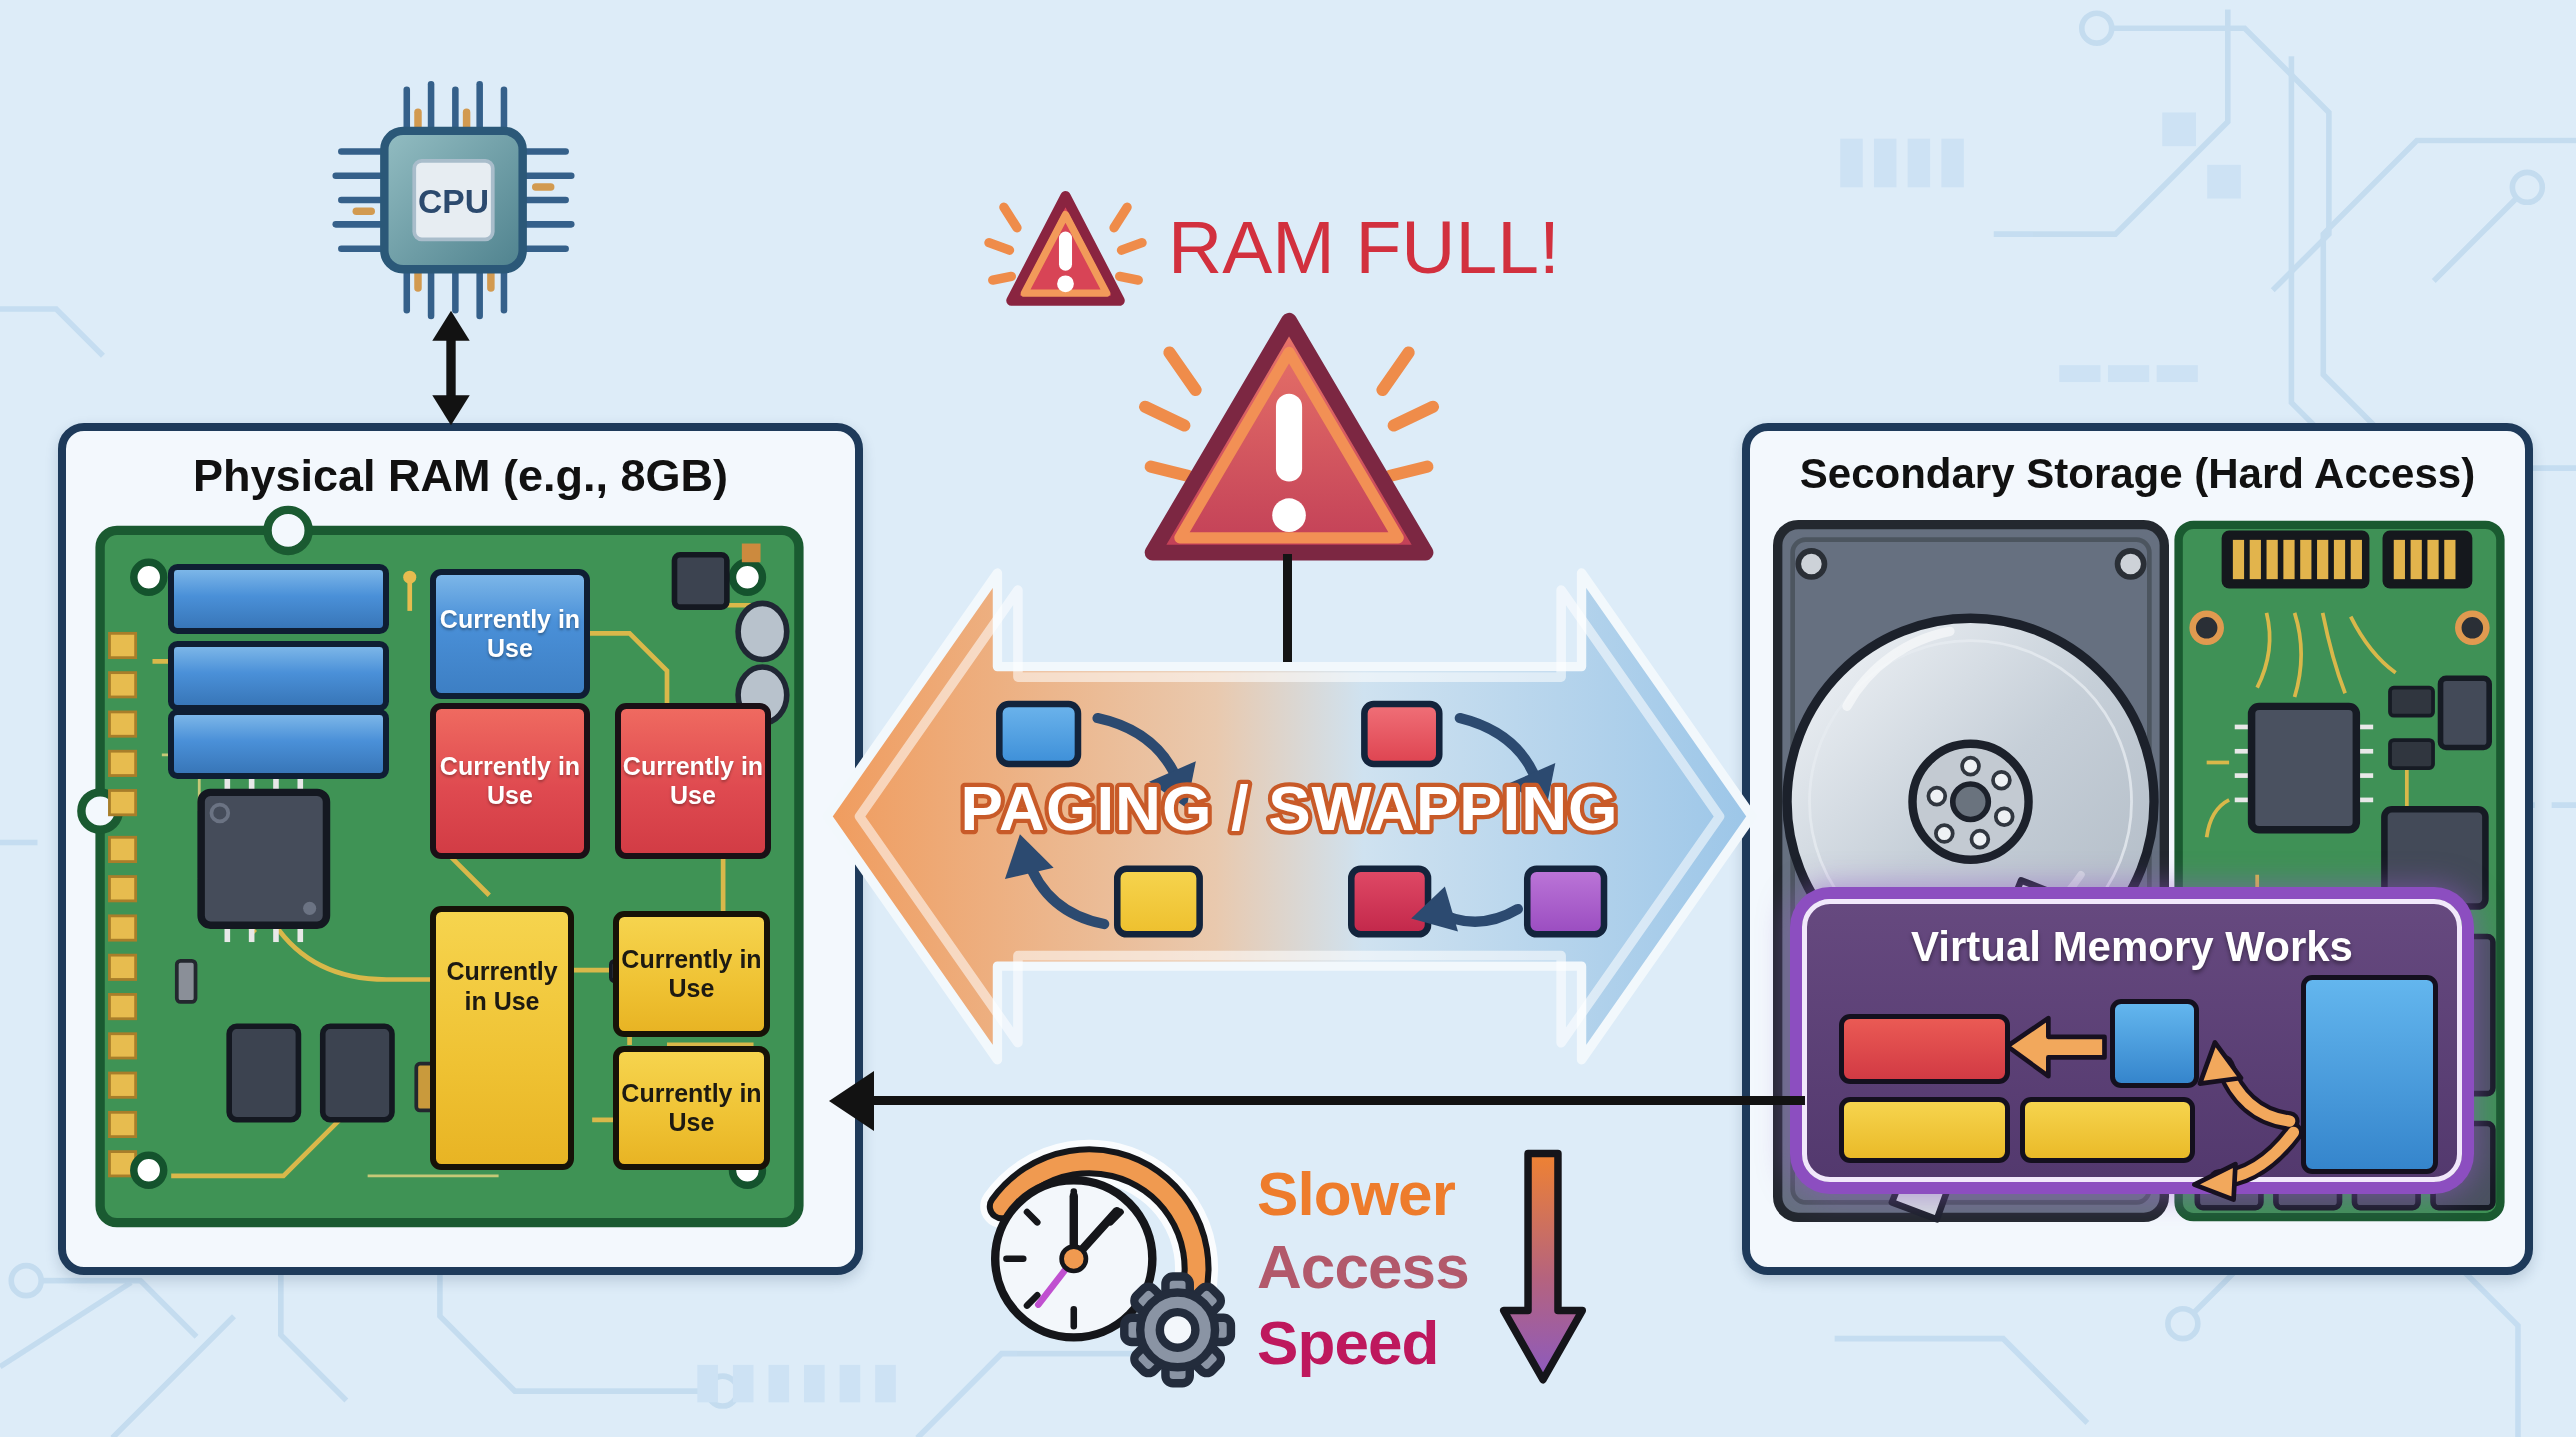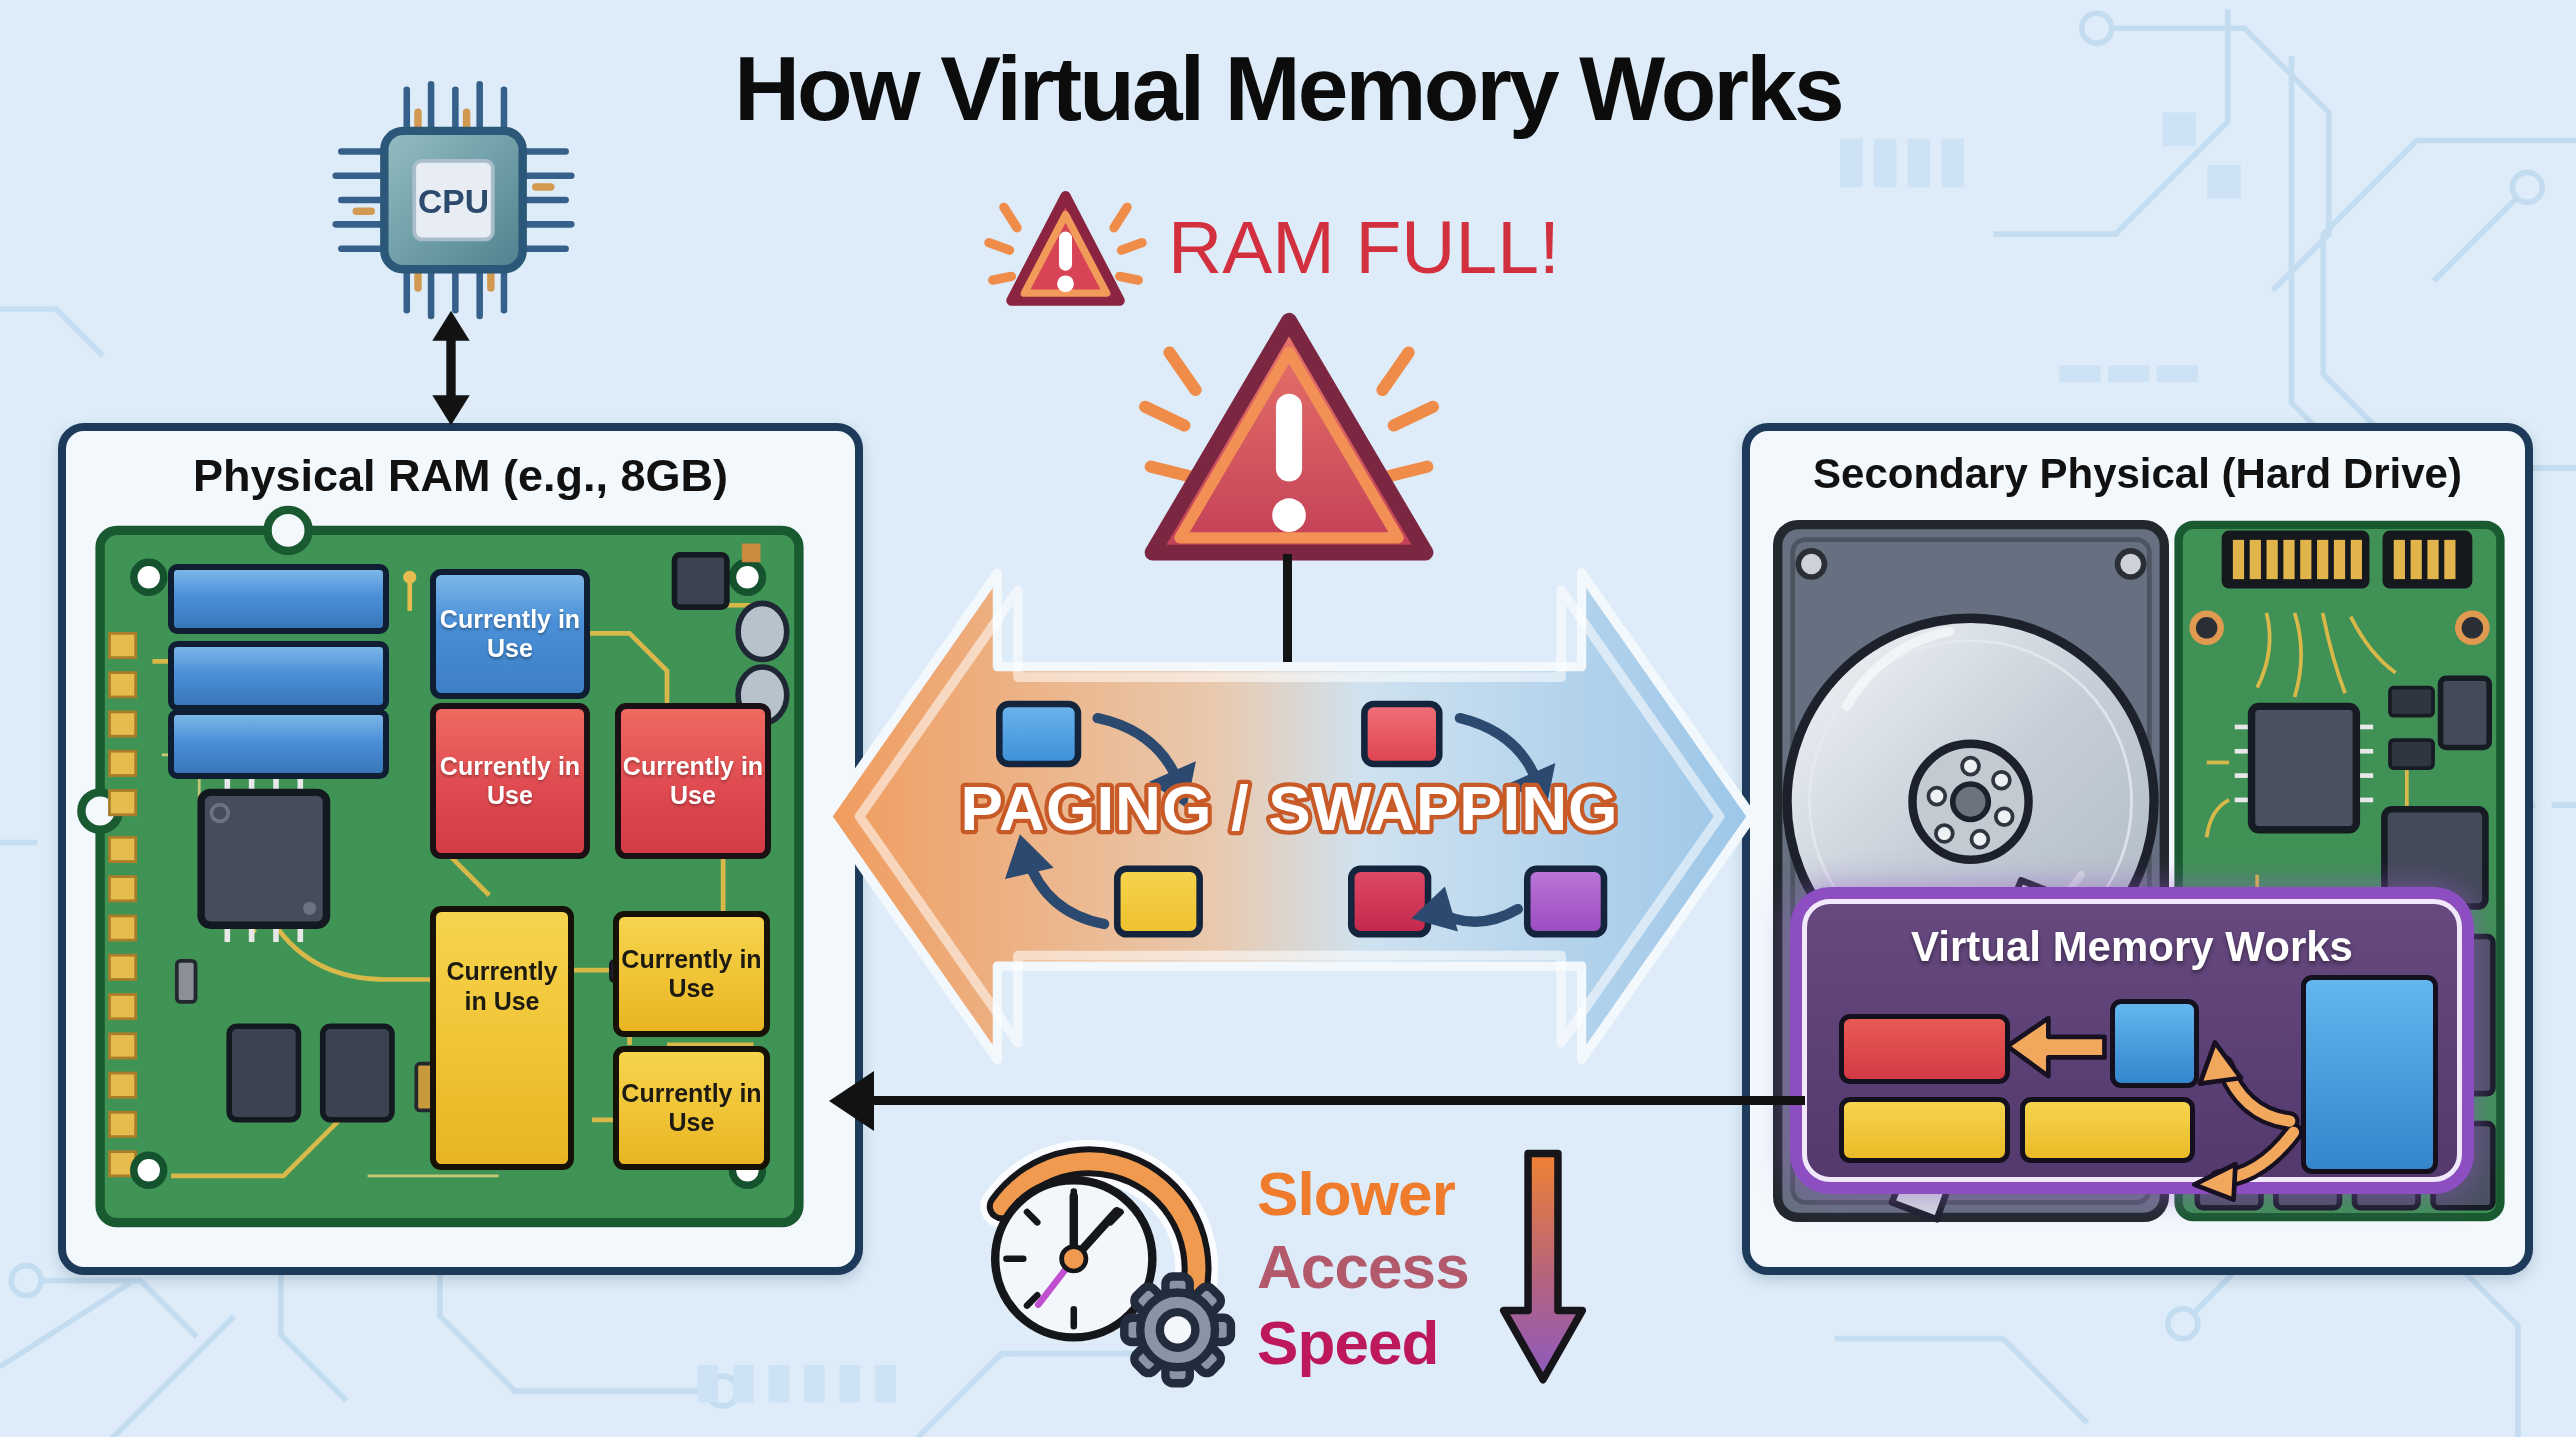--- a/index.html
+++ b/index.html
@@ -99,21 +99,20 @@
       <rect x="745" y="1458" width="22" height="40"></rect>
       <rect x="783" y="1458" width="22" height="40"></rect>
       <rect x="821" y="1458" width="22" height="40"></rect>
       <rect x="859" y="1458" width="22" height="40"></rect>
       <rect x="897" y="1458" width="22" height="40"></rect>
       <rect x="935" y="1458" width="22" height="40"></rect>
       <rect x="2460" y="1160" width="30" height="30"></rect>
     </g>
   </svg>
 
-  <div class="abs main-title">How Virtual Memory Works</div>
 
   <svg class="abs" style="left:332px;top:84px;z-index:3;" width="243" height="234" viewBox="0 0 260 250">
     <defs>
       <linearGradient id="cpuG" x1="0" y1="0" x2="1" y2="1">
         <stop offset="0" stop-color="#93bdc2"></stop>
           <stop offset="1" stop-color="#4f828e"></stop>
       </linearGradient>
     </defs>
     <g stroke="#35608a" stroke-width="7" stroke-linecap="round">
       <line x1="10" y1="72" x2="56" y2="72"></line>
@@ -366,21 +365,21 @@
     <g fill="#2c4a70">
       <polygon points="398,268 408,218 358,240"></polygon>
       <polygon points="782,270 792,220 742,242"></polygon>
       <polygon points="220,296 204,344 256,332"></polygon>
       <polygon points="638,386 688,400 674,352"></polygon>
     </g>
     <text x="508" y="292" text-anchor="middle" font-size="68" font-weight="bold" letter-spacing="1" fill="#ffffff" stroke="#c85a28" stroke-width="9" paint-order="stroke" stroke-linejoin="round" font-family="Liberation Sans, sans-serif">PAGING / SWAPPING</text>
   </svg>
 
   <div class="abs panel" style="left:1742px;top:423px;width:775px;height:836px;">
-    <div class="panel-title" style="top:19px;font-size:42px;">Secondary Physical (Hard Drive)</div>
+    <div class="panel-title" style="top:19px;font-size:42px;">Secondary Storage (Hard Access)</div>
 
     <svg class="abs" style="left:21.5px;top:88px;" width="398" height="704" viewBox="0 0 425 752">
       <defs>
         <linearGradient id="platterG" x1="0" y1="0" x2="1" y2="1">
           <stop offset="0" stop-color="#f4f7fa"></stop>
             <stop offset="0.5" stop-color="#c6cfd8"></stop>
           <stop offset="1" stop-color="#aeb8c3"></stop>
         </linearGradient>
       </defs>
       <rect x="6" y="6" width="413" height="740" rx="22" fill="#667080" stroke="#23282f" stroke-width="10"></rect>

